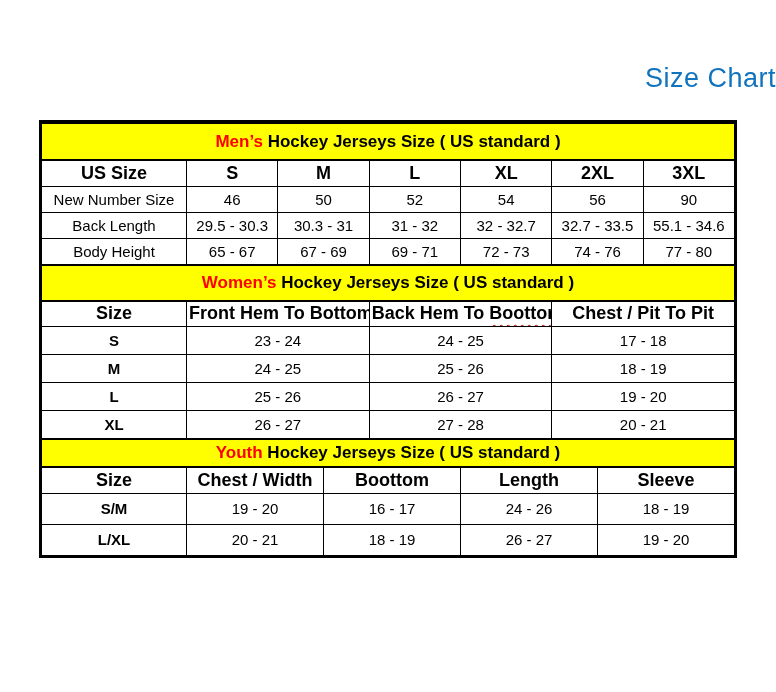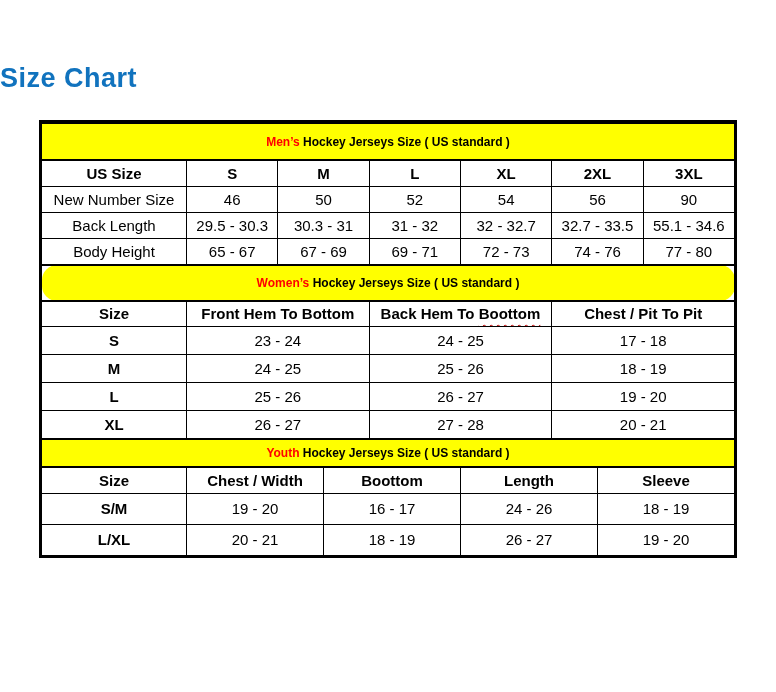--- a/index.html
+++ b/index.html
@@ -6,24 +6,24 @@
   html, body { margin: 0; padding: 0; }
   body {
     width: 776px; height: 692px;
     background: #ffffff;
     font-family: "Liberation Sans", sans-serif;
     color: #000;
     overflow: hidden;
   }
   .page-title {
     margin: 60px 0 0 0;
-    text-align: left;
+    text-align: right;
     font-size: 27px;
     line-height: 36px;
-    font-weight: 700;
+    font-weight: 400;
     color: #1173BE;
     letter-spacing: 0.5px;
   }
   .chart-wrap {
     width: 698px;
     margin: 24px auto 0 auto;
     border: 2px solid #000;
   }
   table {
     width: 100%;
@@ -36,29 +36,29 @@
     text-align: center;
     vertical-align: middle;
     padding: 0 2px;
     overflow: hidden;
     white-space: nowrap;
   }
   tr.band td {
     background: #FFFF00;
     border-top: 2px solid #000;
     border-bottom: 2px solid #000;
-    font-size: 12px;
+    font-size: 17px;
     font-weight: 700;
     height: 37px;
     text-align: center;
   }
   table.youth tr.band td { height: 28px; margin-left: 40px; }
-  table.womens tr.band td { height: 36px; border-radius: 15px; }
+  table.womens tr.band td { height: 36px; }
   .hl { color: #FF0000; }
-  th { font-size: 15px; font-weight: 700; height: 26px; }
+  th { font-size: 18px; font-weight: 700; height: 26px; }
   td.rowlab, td.val { font-size: 15px; height: 26px; }
   table.womens td.rowlab, table.womens td.val { height: 28px; }
   table.youth td.rowlab, table.youth td.val { height: 31px; }
   table.womens td.rowlab, table.youth td.rowlab { font-weight: 700; }
   .u {
     text-decoration-color: #000;
     text-underline-offset: 3px;
   }
   .wavy {
     text-decoration: underline;

